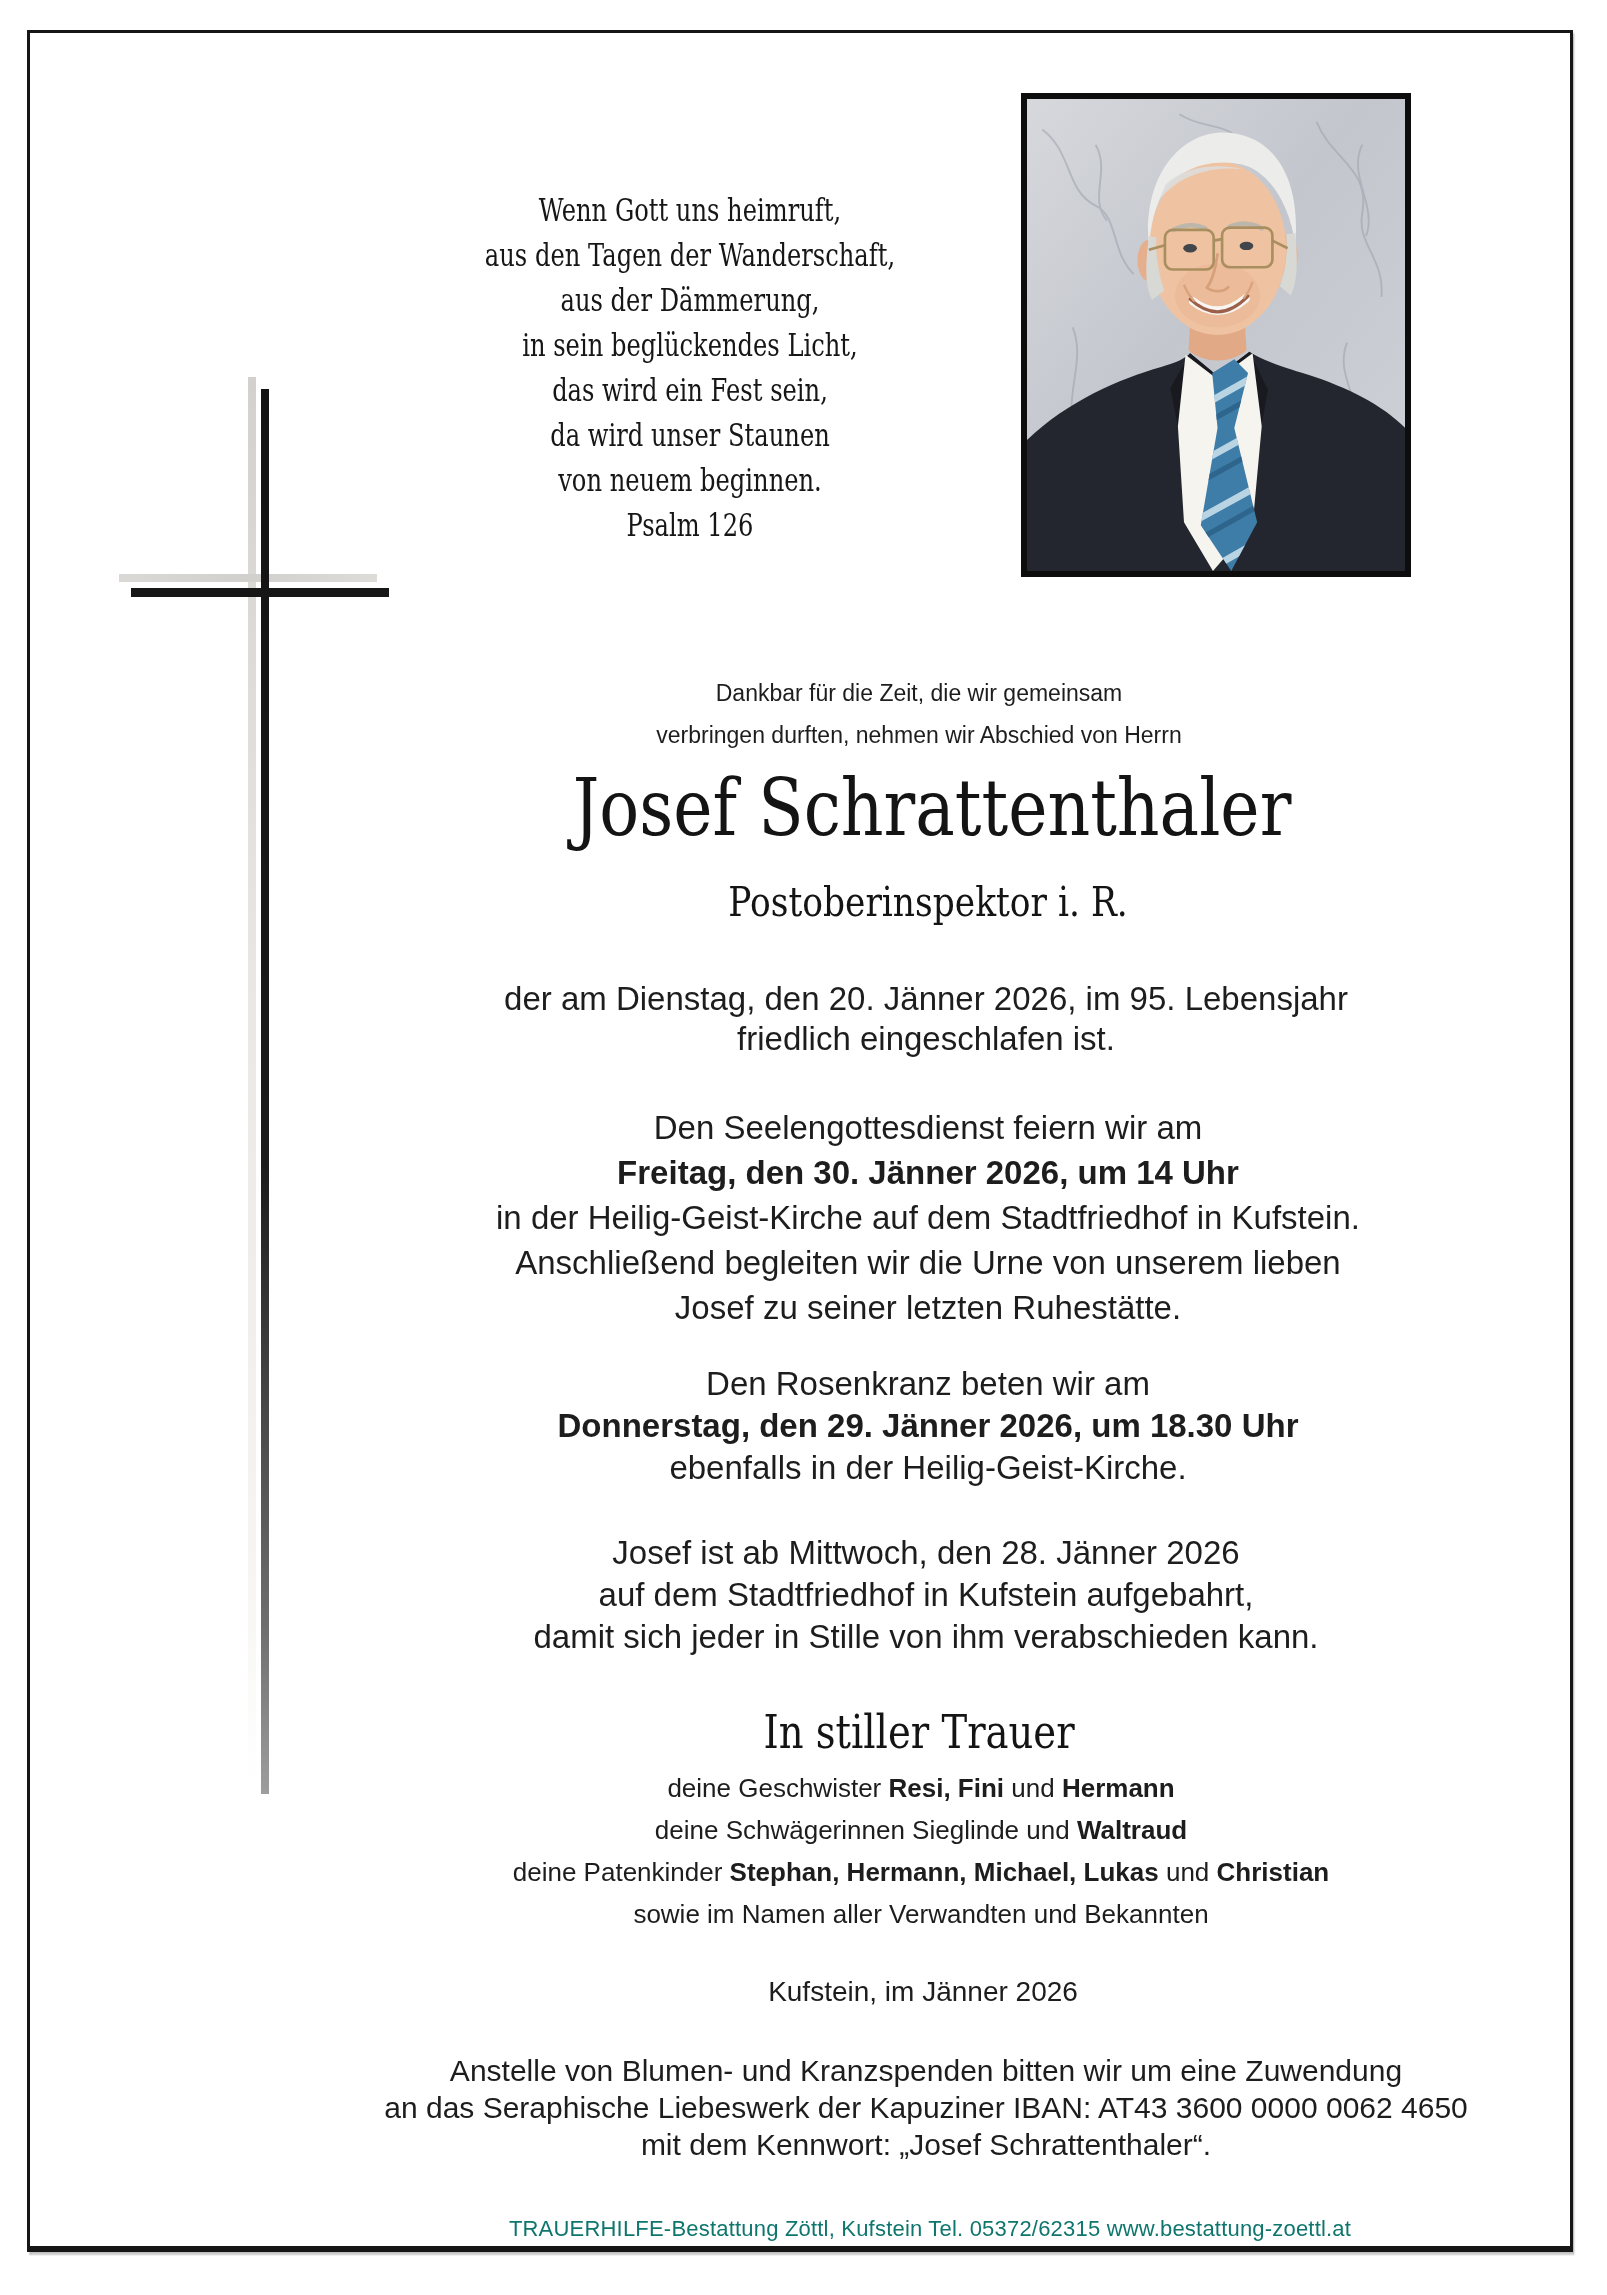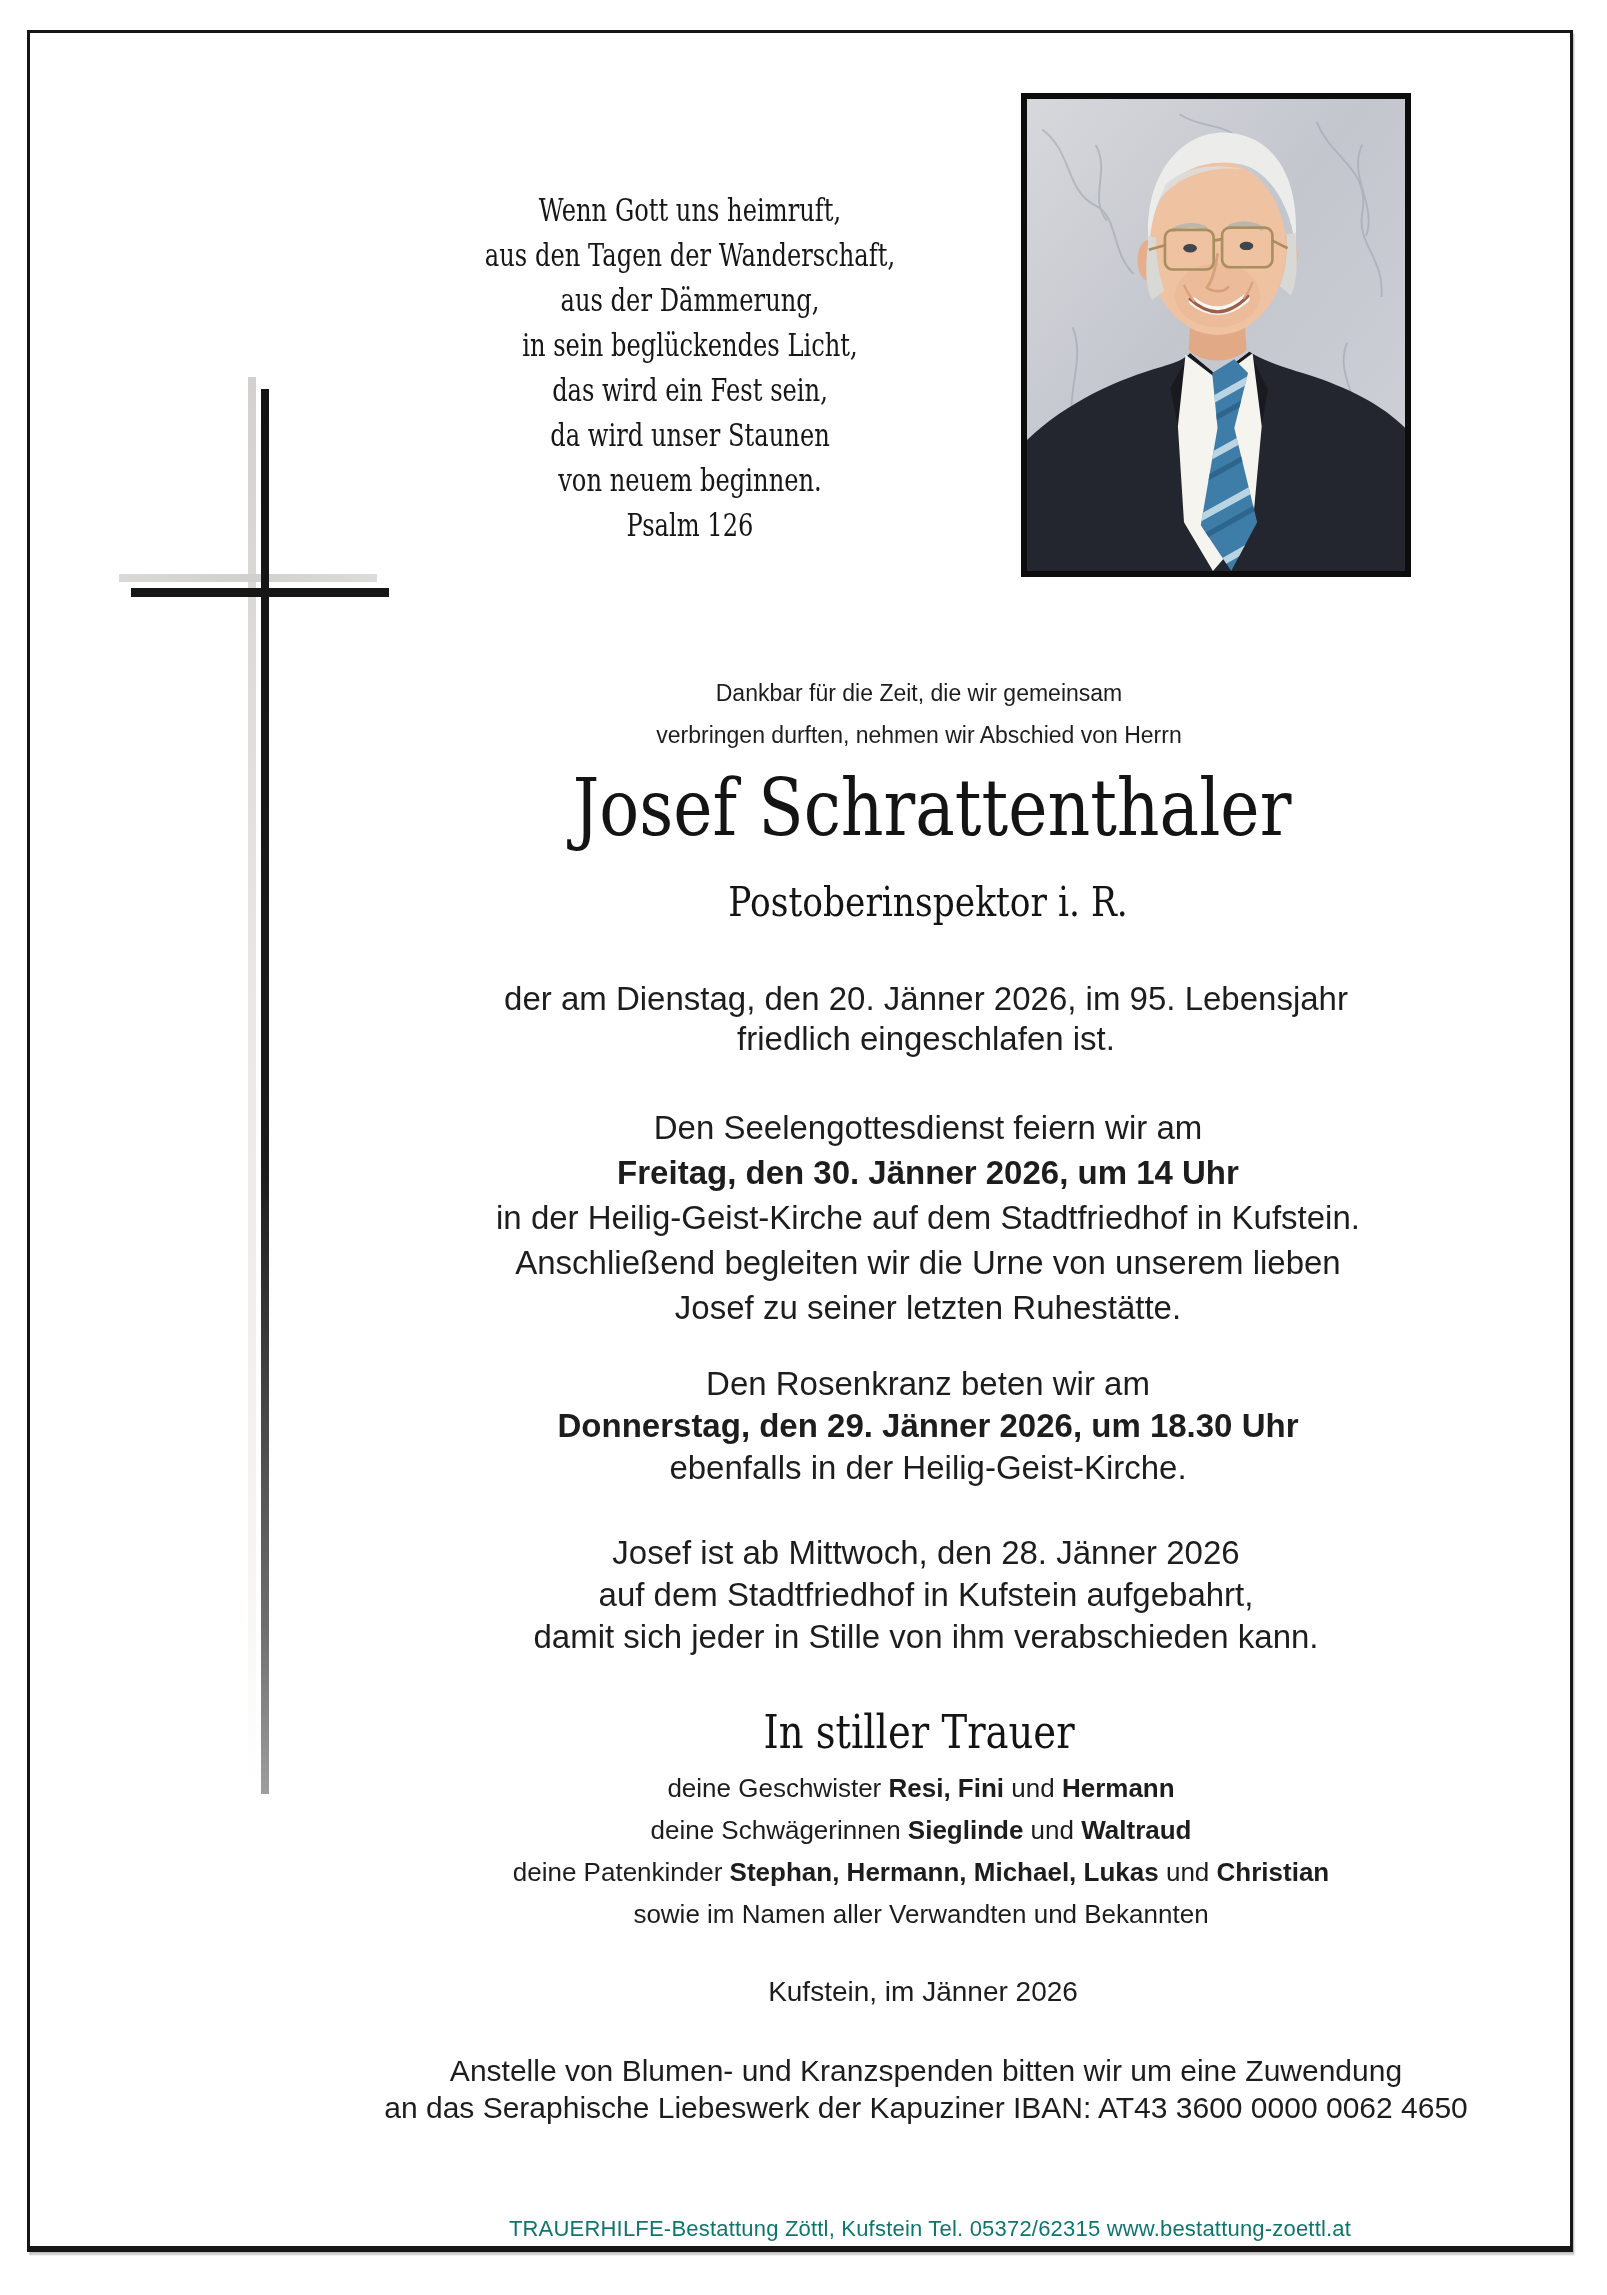--- a/index.html
+++ b/index.html
@@ -258,26 +258,27 @@
 
 <div class="center-col lying">
   <div>Josef ist ab Mittwoch, den 28. Jänner 2026</div>
   <div>auf dem Stadtfriedhof in Kufstein aufgebahrt,</div>
   <div>damit sich jeder in Stille von ihm verabschieden kann.</div>
 </div>
 
 <div class="center-col mourning-heading serif">In stiller Trauer</div>
 <div class="center-col family">
   <div><span>deine Geschwister </span><span style="font-weight: 700;">Resi, Fini</span><span> und </span><span style="font-weight: 700;">Hermann</span></div>
-  <div><span>deine Schwägerinnen </span><span style="font-weight: 700;">Sieglinde</span><span> und </span><span style="font-weight: 700;">Waltraud</span></div>
+  <div><span>deine Schwägerinnen </span><span style="font-weight: 400;">Sieglinde</span><span> und </span><span style="font-weight: 700;">Waltraud</span></div>
   <div><span>deine Patenkinder </span><span style="font-weight: 700; text-align: right;">Stephan, Hermann, Michael, Lukas</span><span> und </span><span style="font-weight: 700; text-align: center;">Christian</span></div>
   <div><span>sowie im Namen aller Verwandten und Bekannten</span></div>
 </div>
 
 <div class="center-col place">Kufstein, im Jänner 2026</div>
 
 <div class="center-col donation">
   <div>Anstelle von Blumen- und Kranzspenden bitten wir um eine Zuwendung</div>
   <div>an das Seraphische Liebeswerk der Kapuziner IBAN: AT43 3600 0000 0062 4650</div>
+  <div>mit dem Kennwort: „Josef Schrattenthaler“.</div>
 </div>
 
 <div class="center-col footer-line">TRAUERHILFE-Bestattung Zöttl, Kufstein Tel. 05372/62315 www.bestattung-zoettl.at</div>
 
 
 </body></html>

